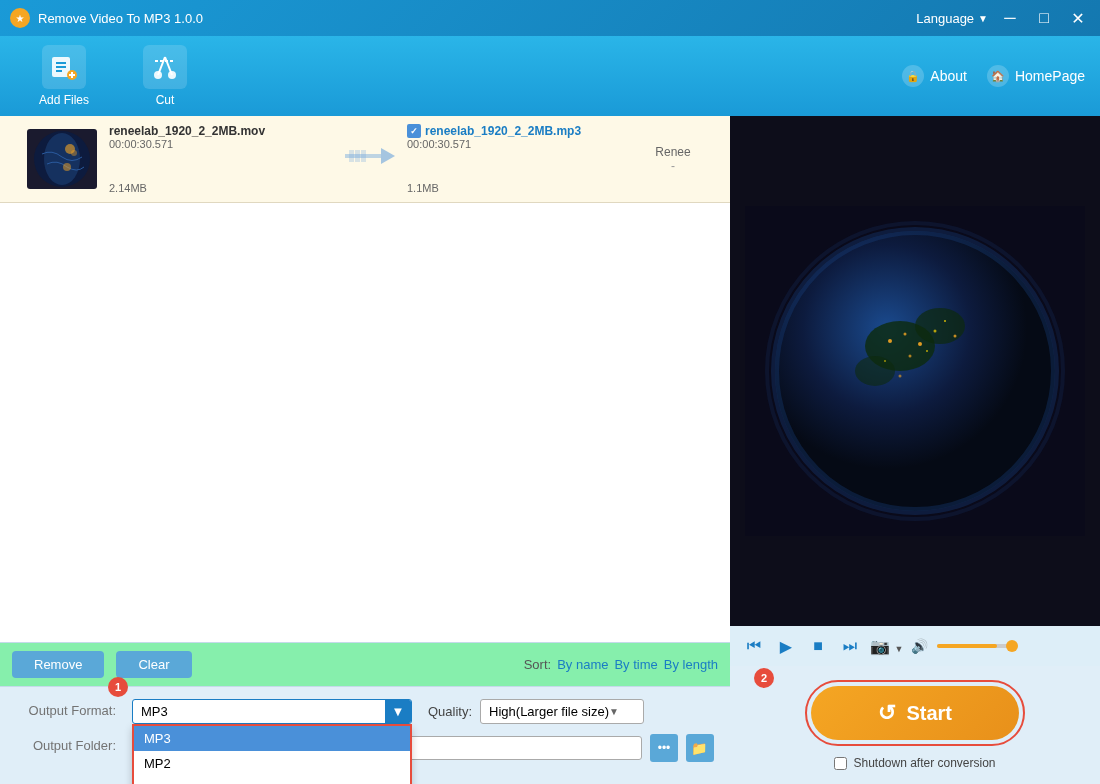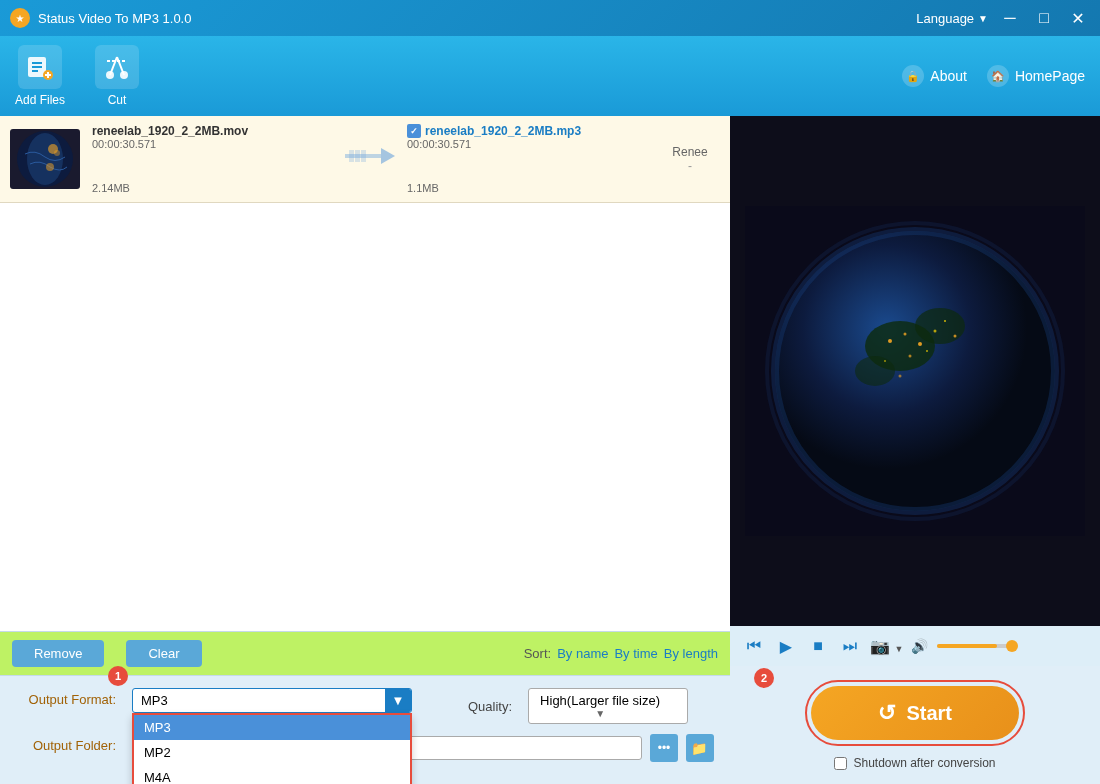--- a/index.html
+++ b/index.html
@@ -82,20 +82,21 @@
     }
     .toolbar-btn {
       display: flex;
       flex-direction: column;
       align-items: center;
       gap: 4px;
       color: white;
       cursor: pointer;
       background: none;
       border: none;
+      margin-left: 24px;
     }
     .toolbar-btn .icon-box {
       width: 44px;
       height: 44px;
       display: flex;
       align-items: center;
       justify-content: center;
       background: rgba(255,255,255,0.15);
       border-radius: 6px;
     }
@@ -149,21 +150,21 @@
       background: white;
       flex: 1;
       overflow-y: auto;
     }
 
     .file-row {
       background: #fef9e7;
       border-bottom: 1px solid #e0d8c0;
       display: flex;
       align-items: center;
-      padding: 8px 10px;
+      padding: 8px 27px;
       gap: 12px;
       min-height: 80px;
     }
     .file-thumb {
       width: 70px;
       height: 60px;
       background: #1a1a2e;
       border-radius: 3px;
       overflow: hidden;
       flex-shrink: 0;
@@ -230,25 +231,24 @@
       font-size: 12px;
       color: #666;
     }
     .status-value {
       font-size: 12px;
       color: #999;
     }
 
     
     #bottom-controls {
-      background: #bef264;
+      background: #86efac;
       padding: 8px 12px;
       display: flex;
       align-items: center;
-      gap: 10px;
       border-top: 1px solid #c5daea;
     }
     .action-btn {
       padding: 6px 22px;
       border: none;
       border-radius: 4px;
       cursor: pointer;
       font-size: 13px;
       color: white;
     }
@@ -297,21 +297,21 @@
       font-weight: bold;
     }
     .settings-row {
       display: flex;
       align-items: flex-start;
       gap: 16px;
       margin-bottom: 10px;
     }
     .settings-label {
       font-size: 13px;
-      color: #a16207;
+      color: #737373;
       min-width: 100px;
       text-align: right;
       padding-top: 4px;
     }
     .format-select-wrapper {
       position: relative;
       flex: 1;
       max-width: 280px;
     }
     .format-select-display {
@@ -356,40 +356,38 @@
       display: flex;
       align-items: center;
     }
     .dropdown-item.selected {
       background: #4a90d9;
       color: white;
     }
     .quality-wrapper {
       display: flex;
       align-items: center;
-      gap: 16px;
-      margin-left: 40px;
+      gap: 8px;
     }
     .quality-label {
       font-size: 13px;
       color: #444;
     }
     .quality-select {
       border: 1px solid #aaa;
       background: white;
       border-radius: 3px;
       padding: 4px 24px 4px 8px;
       font-size: 13px;
       cursor: pointer;
       position: relative;
       display: flex;
       align-items: center;
       min-width: 160px;
       justify-content: space-between;
-      flex-direction: column;
     }
     .quality-select .arrow-down2 {
       color: #666;
       font-size: 10px;
     }
     .folder-row {
       display: flex;
       align-items: center;
       gap: 8px;
     }
@@ -563,21 +561,21 @@
     ::-webkit-scrollbar-thumb { background: #aaa; border-radius: 4px; }
   </style>
 </head>
 <body>
 
 <div id="title-bar">
   <div id="title-left">
     <div id="app-icon">
       <span>★</span>
     </div>
-    <span id="title-text">Status Video To MP3 1.0.0</span>
+    <span id="title-text">Remove Video To MP3 1.0.0</span>
   </div>
   <div id="title-right">
     <button id="language-btn" class="language-btn">
       <span>Language</span>
       <span style="font-size:10px;">▼</span>
     </button>
     <button class="window-control">─</button>
     <button class="window-control">□</button>
     <button class="window-control">✕</button>
   </div>

